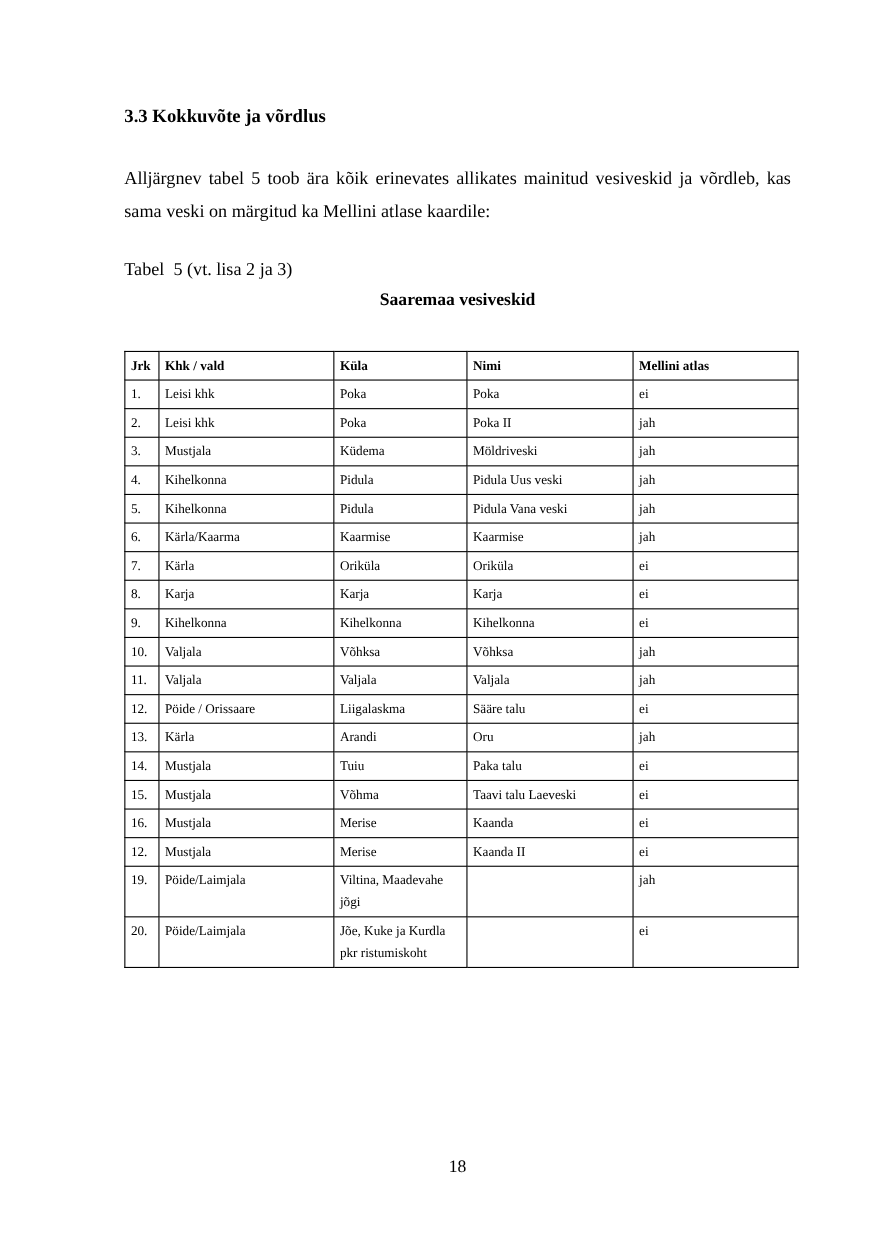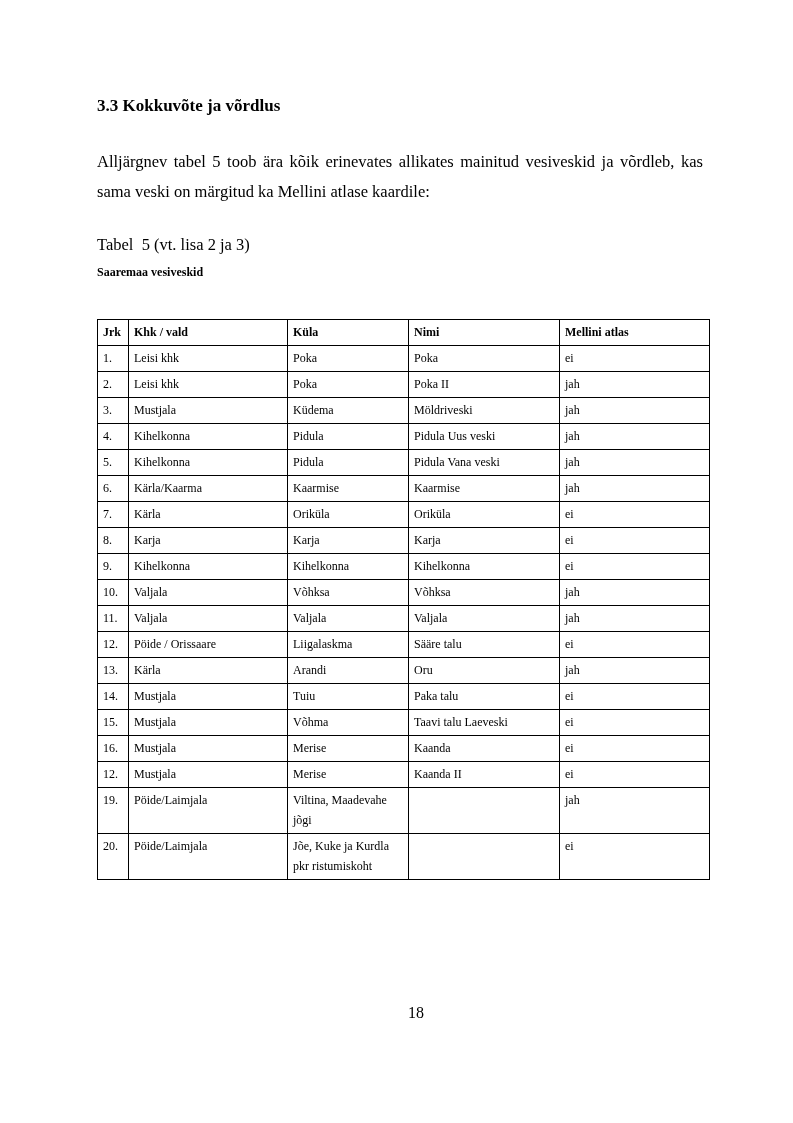--- a/index.html
+++ b/index.html
@@ -12,21 +12,21 @@
     color: #000000;
     overflow: hidden;
   }
   .page {
     position: absolute;
     inset: 0;
     background: #ffffff;
   }
   .content {
     position: absolute;
-    left: 97px;
+    left: 113px;
     top: 0;
     width: 606px;
   }
   .heading {
     margin-top: 95px;
     font-size: 17px;
     font-weight: bold;
     line-height: 21px;
   }
   .paragraph {
@@ -37,23 +37,24 @@
     font-family: Liberation Serif, serif;
   }
   .caption {
     margin-top: 27px;
     font-size: 16.5px;
     line-height: 21px;
     white-space: pre-wrap;
   }
   .table-title {
     margin-top: 7px;
-    font-size: 12px;
+    font-size: 16px;
     font-weight: bold;
     line-height: 21px;
+    text-align: center;
   }
   table.data-table {
     margin-top: 36px;
     width: 606px;
     border-collapse: collapse;
     table-layout: fixed;
     font-size: 12px;
   }
   table.data-table th,
   table.data-table td {
@@ -66,21 +67,21 @@
   }
   table.data-table th { font-weight: bold; }
   .col0 { width: 31px; }
   .col1 { width: 159px; }
   .col2 { width: 121px; }
   .col3 { width: 151px; }
   .col4 { width: 150px; }
   .page-number {
     position: absolute;
     left: 113px;
-    top: 1003px;
+    top: 1051px;
     width: 606px;
     text-align: center;
     font-size: 16px;
     line-height: 20px;
   }
 </style>
 </head>
 <body>
 
 <div class="page">

